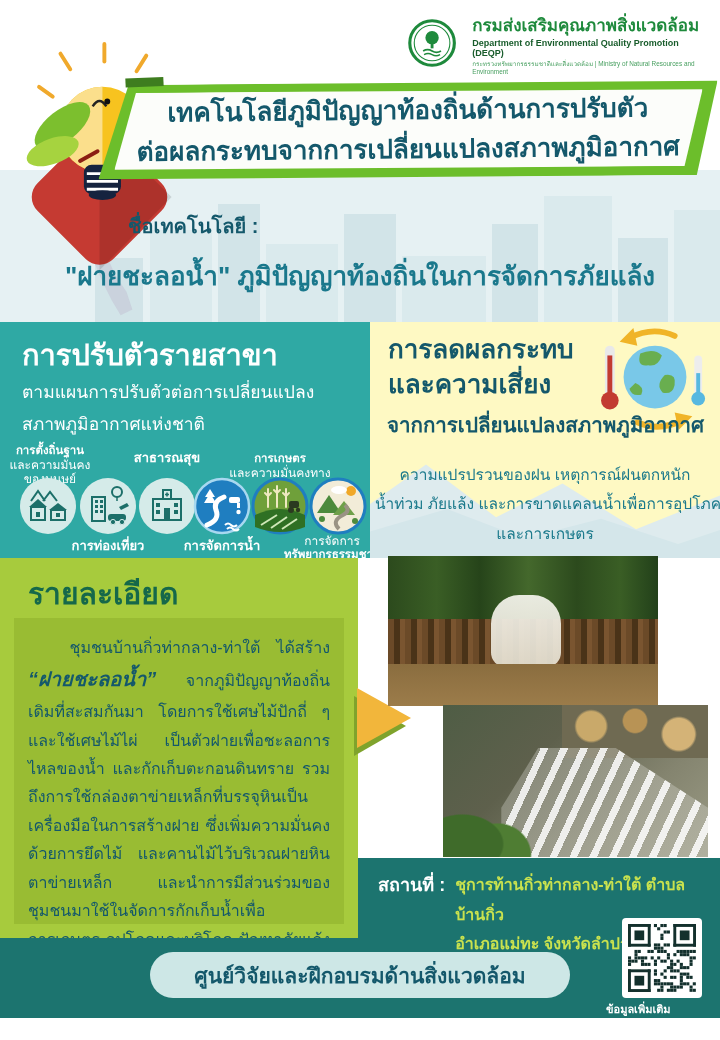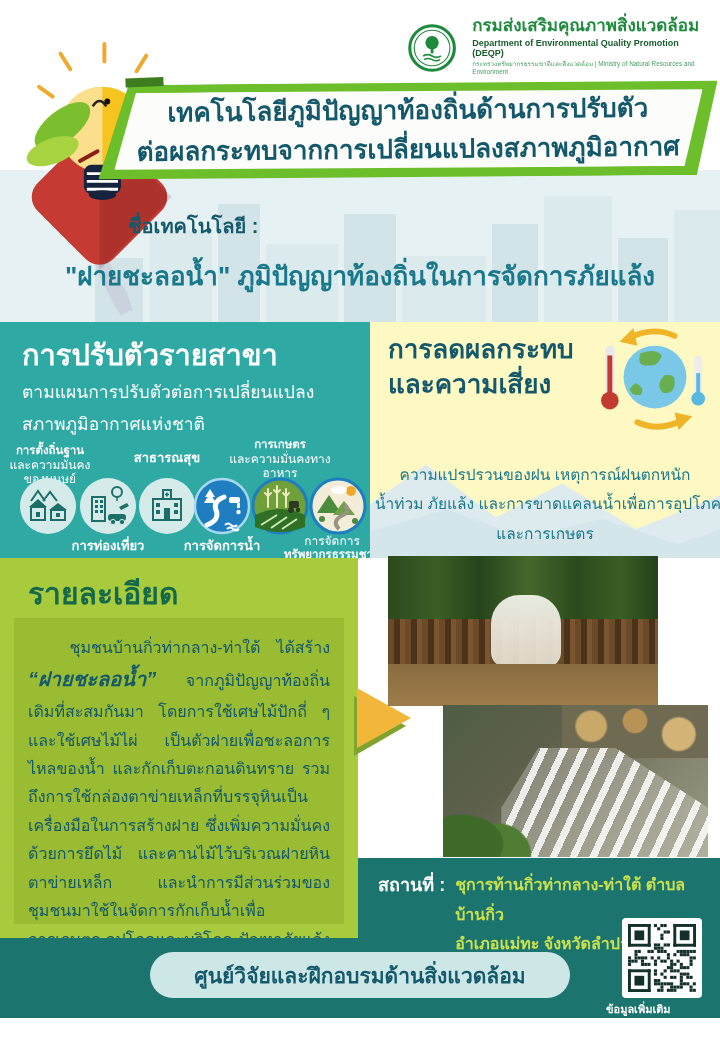--- a/index.html
+++ b/index.html
@@ -6,21 +6,21 @@
   .poster{position:relative;width:720px;height:1040px;overflow:hidden;background:#ffffff;
           font-family:"Liberation Sans","DejaVu Sans",sans-serif;}
 
   
   .skyline{position:absolute;left:0;top:170px;width:720px;height:152px;background:#E6F1F3;}
   .bld{position:absolute;bottom:0;background:#D2E4E8;}
   .bld.alt{background:#DAEAED;}
   .thailand{position:absolute;left:28px;top:92px;width:150px;height:235px;}
 
   
-  .logo{position:absolute;right:16px;top:16px;width:296px;display:flex;gap:16px;align-items:flex-end;}
+  .logo{position:absolute;right:16px;top:16px;width:296px;display:flex;gap:16px;align-items:flex-start;}
   .logo-text{display:flex;flex-direction:column;line-height:1.15;}
   .lt1{color:#1E8A3C;font-weight:bold;font-size:17px;}
   .lt2{color:#185C2B;font-weight:bold;font-size:9px;margin-top:2px;}
   .lt3{color:#49A061;font-size:6.4px;margin-top:2px;}
 
   
   .banner{position:absolute;left:98px;top:82px;width:620px;height:96px;transform:rotate(-0.6deg);}
   .banner-green{position:absolute;inset:0;background:#6CBE2B;clip-path:polygon(5% 0%,100% 2%,96.5% 100%,0% 98%);}
   .banner-white{position:absolute;left:16px;top:8px;right:15px;bottom:9px;background:#FCFDFA;
                 clip-path:polygon(3.8% 0%,100% 3%,96.8% 100%,0% 97%);}
@@ -191,21 +191,21 @@
     <div class="pa-s1">ตามแผนการปรับตัวต่อการเปลี่ยนแปลง</div>
     <div class="pa-s2">สภาพภูมิอากาศแห่งชาติ</div>
 
     <div class="slab" style="left:0px;top:122px;width:100px">
       <span class="big">การตั้งถิ่นฐาน</span>
       <span class="small">และความมั่นคงของมนุษย์</span>
     </div>
     <div class="slab" style="left:117px;top:128px;width:100px">
       <span class="big2">สาธารณสุข</span>
     </div>
-    <div class="slab" style="left:228px;top:116px;width:104px">
+    <div class="slab" style="left:228px;top:130px;width:104px">
       <span class="big">การเกษตร</span>
       <span class="small">และความมั่นคงทางอาหาร</span>
     </div>
 
     <svg class="sec-circle" style="left:19px" viewBox="0 0 58 58">
       <circle cx="29" cy="29" r="28" fill="#D5EBE9"></circle>
       <polyline points="12,24 19,14 26,24" fill="none" stroke="#1C6F69" stroke-width="2"></polyline>
       <polyline points="24,24 31,15 38,24" fill="none" stroke="#1C6F69" stroke-width="2"></polyline>
       <rect x="12" y="30" width="14" height="13" fill="none" stroke="#1C6F69" stroke-width="2"></rect>
       <polygon points="10,30 19,22 28,30" fill="#1C6F69"></polygon>
@@ -318,20 +318,21 @@
       <circle cx="104" cy="74" r="7" fill="#57B8E0"></circle>
       <circle cx="60" cy="52" r="32" fill="#79C8E8"></circle>
       <path d="M45,28 q14,-6 22,2 q-4,12 -14,10 q-12,2 -8,-12 Z" fill="#69AE4F"></path>
       <path d="M70,50 q12,-2 10,10 q-2,10 -12,8 q-8,-8 2,-18 Z" fill="#69AE4F"></path>
       <path d="M40,58 q10,4 6,12 q-10,2 -12,-6 Z" fill="#69AE4F"></path>
       <path d="M34,12 q24,-12 46,-2" fill="none" stroke="#F0B428" stroke-width="6" stroke-linecap="round"></path>
       <polygon points="38,2 24,16 42,20" fill="#F0B428"></polygon>
       <path d="M88,96 q-24,12 -46,2" fill="none" stroke="#F0B428" stroke-width="6" stroke-linecap="round"></path>
       <polygon points="84,106 98,92 80,88" fill="#F0B428"></polygon>
     </svg>
+    <div class="pi-sub">จากการเปลี่ยนแปลงสภาพภูมิอากาศ</div>
     <div class="pi-body">
       <div>ความแปรปรวนของฝน เหตุการณ์ฝนตกหนัก</div>
       <div>น้ำท่วม ภัยแล้ง และการขาดแคลนน้ำเพื่อการอุปโภค</div>
       <div>และการเกษตร</div>
     </div>
   </div>
 
   <div class="panel-detail">
     <div class="pd-h">รายละเอียด</div>
     <div class="detail-box">

